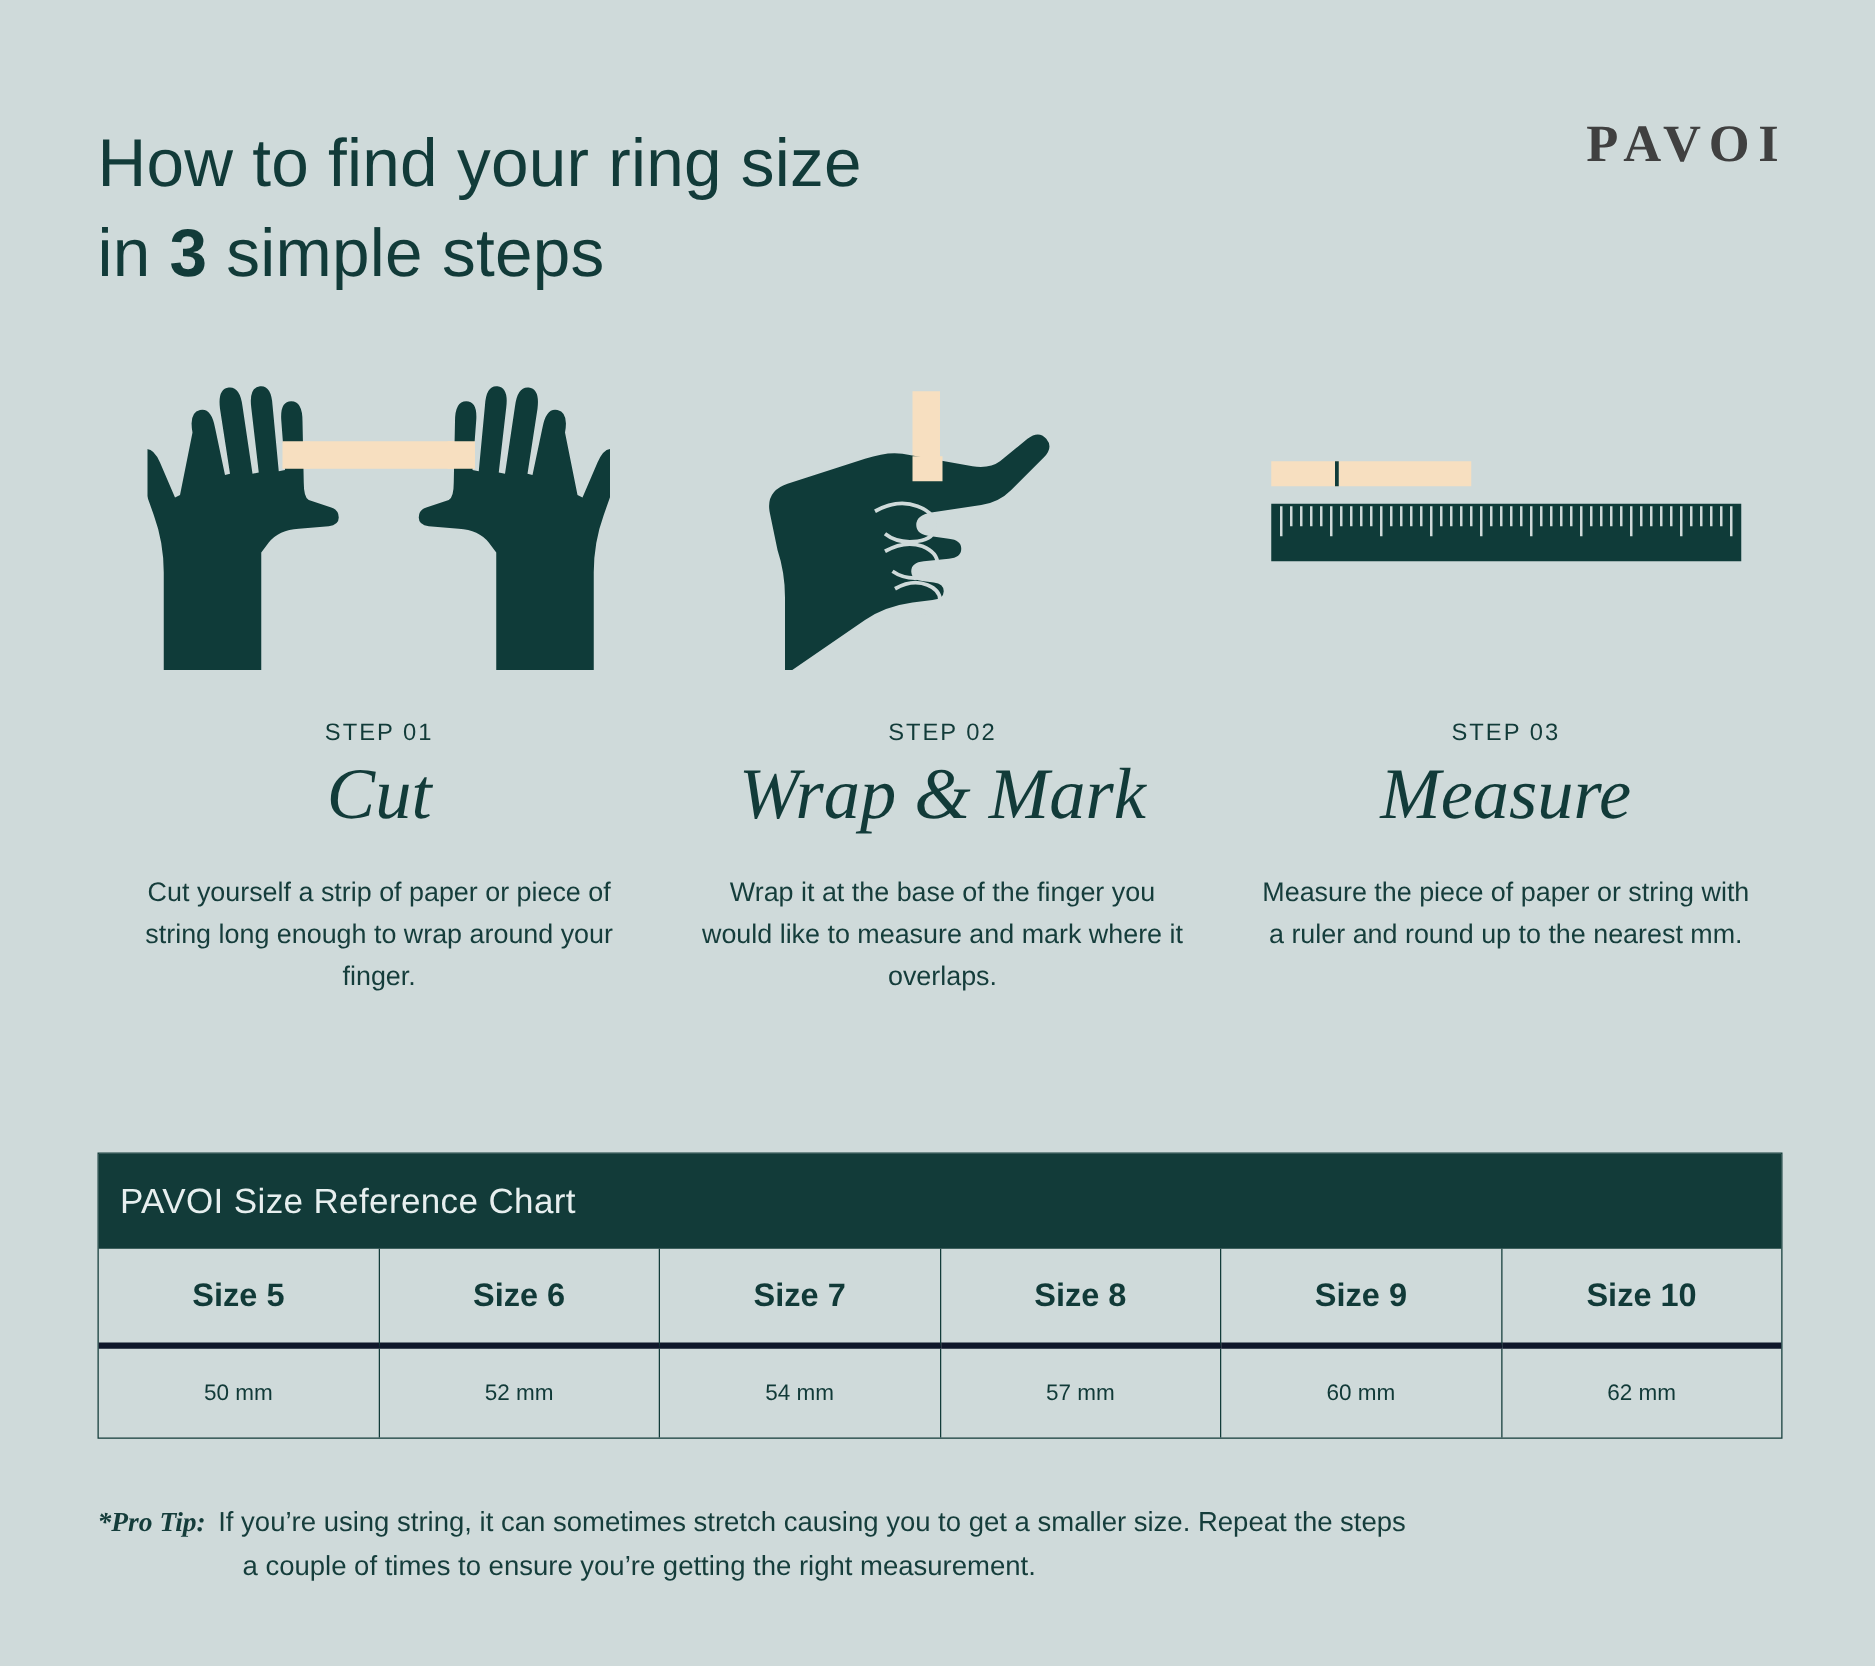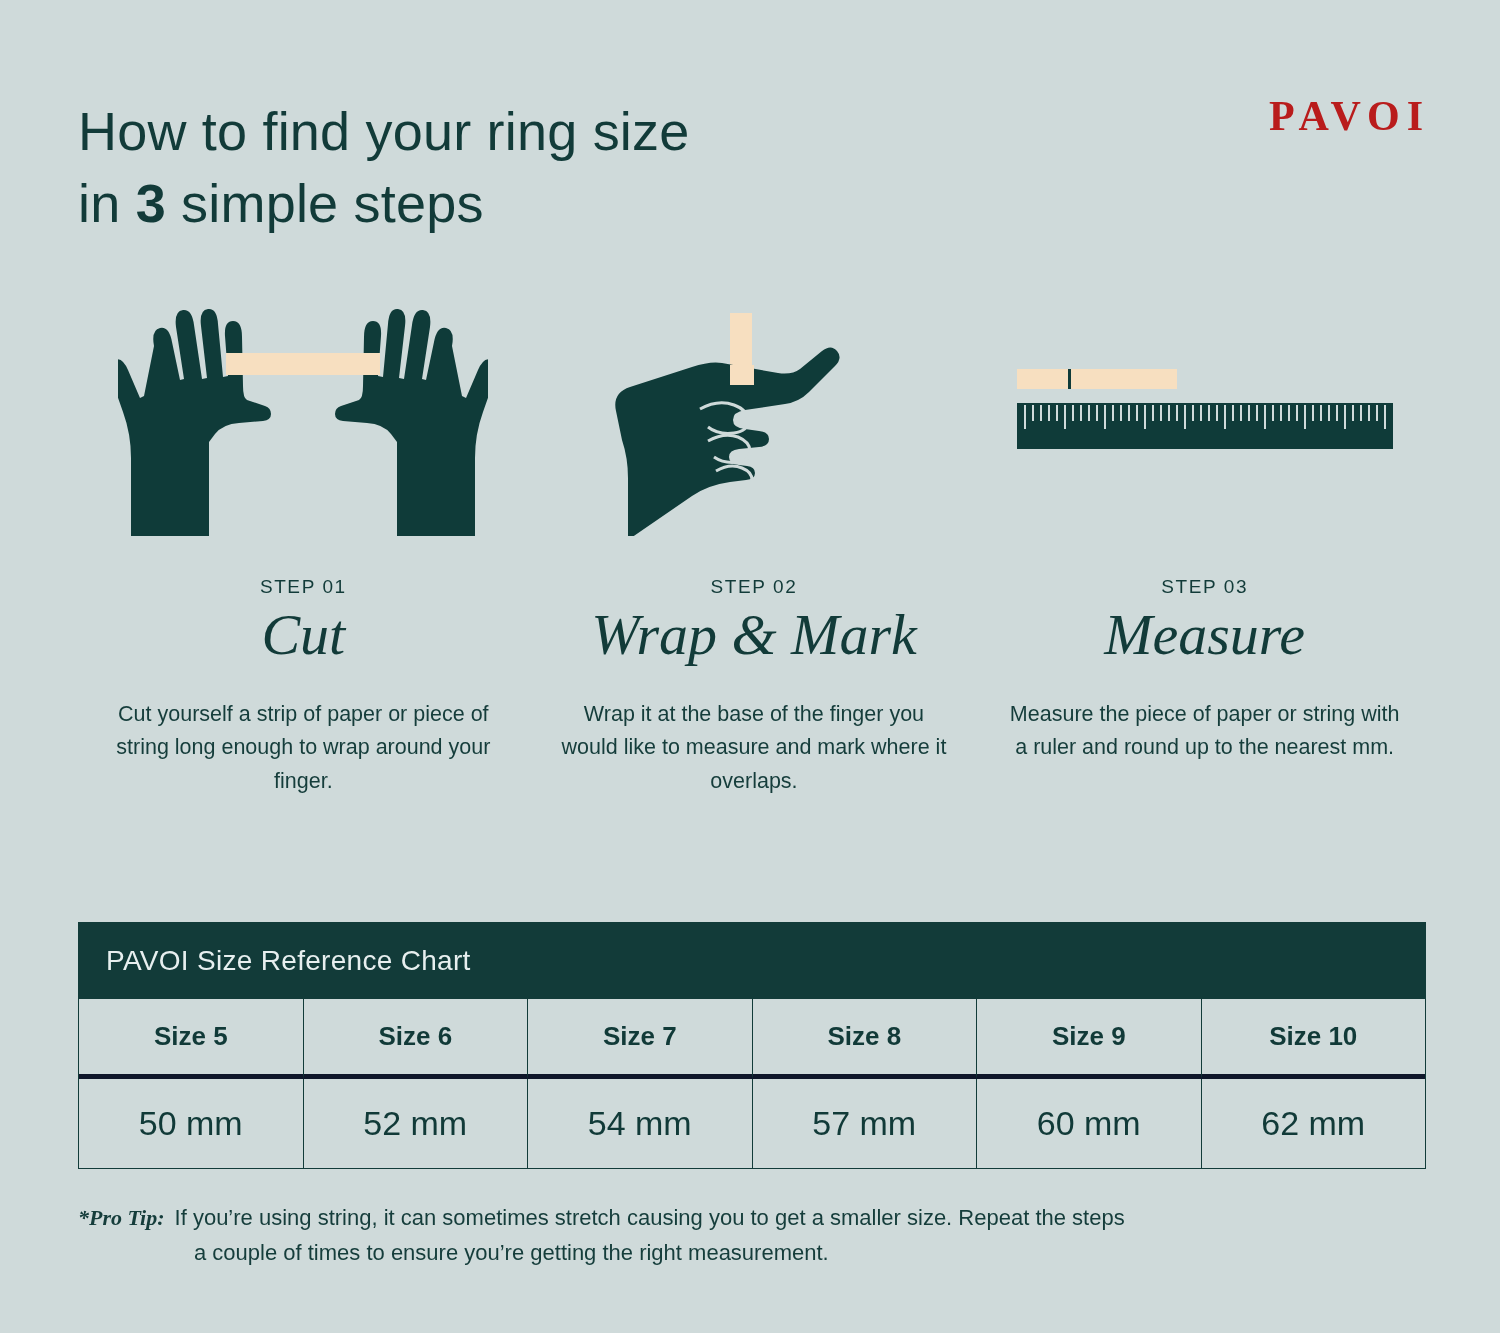--- a/index.html
+++ b/index.html
@@ -36,21 +36,21 @@
     font-weight: 700;
   }
   .brand {
     position: absolute;
     right: 70px;
     top: 92px;
     font-family: "Liberation Serif", serif;
     font-size: 42px;
     font-weight: 700;
     letter-spacing: 7px;
-    color: #b91c1c;
+    color: #404040;
   }
 
   
   .steps {
     position: absolute;
     left: 78px;
     top: 288px;
     width: 1352px;
     display: flex;
   }
@@ -92,21 +92,21 @@
     left: 78px;
     top: 922px;
     width: 1348px;
     border: 1px solid #123b39;
     box-sizing: border-box;
   }
   .chart-head {
     background: #123b39;
     color: #e7efef;
     font-size: 28px;
-    padding: 22px 27px;
+    padding: 22px 17px;
     letter-spacing: 0.3px;
   }
   .chart-row {
     display: flex;
   }
   .chart-cell {
     flex: 1 1 0;
     text-align: center;
     border-right: 1px solid #123b39;
     box-sizing: border-box;
@@ -114,21 +114,21 @@
   .chart-cell:last-child {
     border-right: none;
   }
   .chart-row.sizes .chart-cell {
     font-size: 26px;
     font-weight: 700;
     padding: 22px 0;
     border-bottom: 5px solid #0f172a;
   }
   .chart-row.mm .chart-cell {
-    font-size: 34px;
+    font-size: 18px;
     padding: 25px 0;
   }
 
   
   .protip {
     position: absolute;
     left: 78px;
     top: 1200px;
     width: 1350px;
     font-size: 22px;

